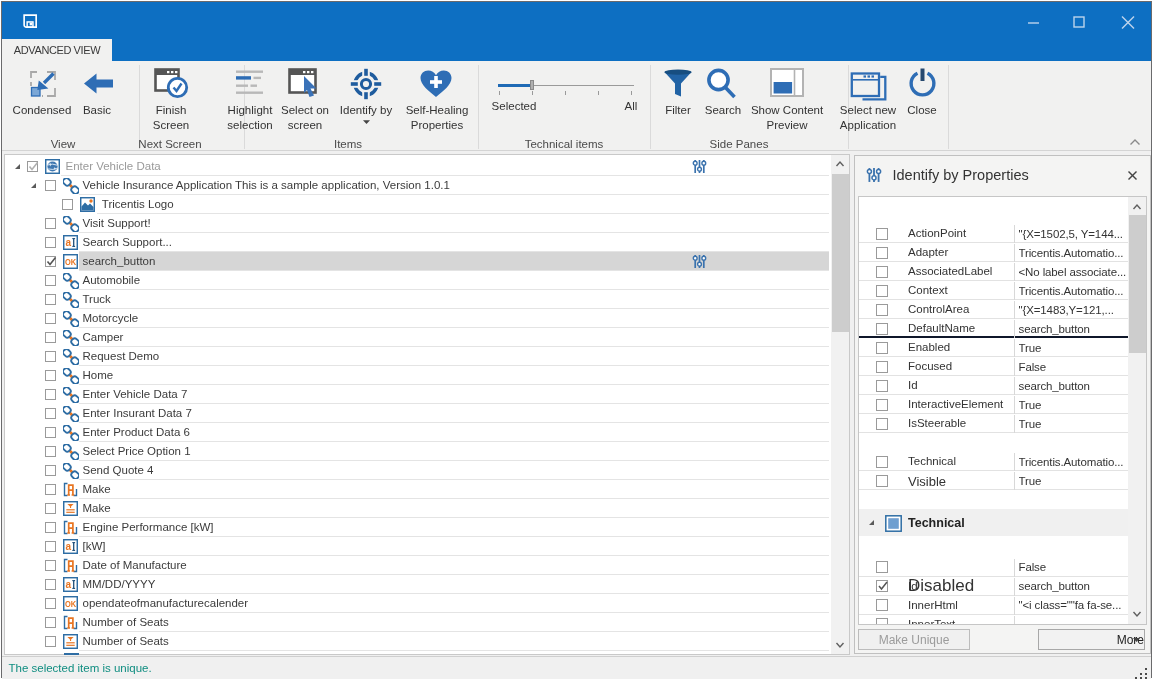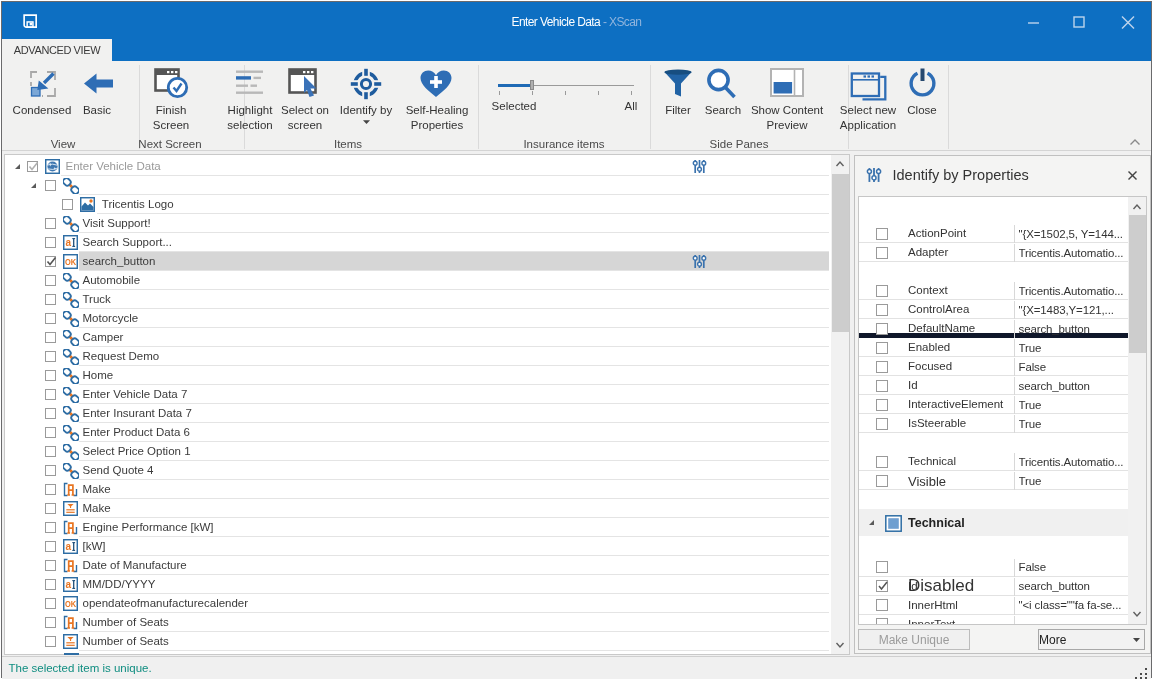--- a/index.html
+++ b/index.html
@@ -27,42 +27,41 @@
 #statusbar{position:absolute;left:0;top:654px;width:100%;height:22.5px;background:#f0f0f0;border-top:1px solid #cfcfcf}
 </style></head><body>
 <div id="win">
 
 <div id="titlebar">
 <svg class="abs" style="left:20px;top:11px" width="16.5" height="16.5" viewBox="0 0 17 17">
         <path d="M2.2 2.2 H14.6 V14.6 H4.4 C3.2 14.6 2.2 13.6 2.2 12.4 Z" fill="none" stroke="#fff" stroke-width="1.7"></path>
         <rect x="5.3" y="9.2" width="6" height="5.4" fill="none" stroke="#fff" stroke-width="1.5"></rect>
         <rect x="7.9" y="9.9" width="2.6" height="2.8" fill="#fff"></rect>
       </svg>
-<div class="abs" style="left:0;top:12.5px;width:100%;text-align:center;font-size:12px;letter-spacing:-0.6px;color:#fff">Enter Vehicle Data <span style="color:#8fb4dd">- XScan</span></div>
 <svg class="abs" style="left:1019px;top:8px" width="125" height="24" viewBox="0 0 125 24">
         <line x1="7" y1="13" x2="18" y2="13" stroke="#bdd4ec" stroke-width="1.4"></line>
         <rect x="53" y="7" width="10" height="10" fill="none" stroke="#bdd4ec" stroke-width="1.4"></rect>
         <line x1="101" y1="6.5" x2="113" y2="18.5" stroke="#bdd4ec" stroke-width="1.4"></line>
         <line x1="113" y1="6.5" x2="101" y2="18.5" stroke="#bdd4ec" stroke-width="1.4"></line>
       </svg>
 </div>
 <div id="tabrow">
       <div id="tab">ADVANCED VIEW</div>
     </div>
 <div id="ribbon">
 <div class="rsep" style="left:137px"></div>
 <div class="rsep" style="left:241.5px"></div>
 <div class="rsep" style="left:476px"></div>
 <div class="rsep" style="left:647.5px"></div>
 <div class="rsep" style="left:846px"></div>
 <div class="rsep" style="left:946px"></div>
 <div class="rlabel" style="left:61px">View</div>
 <div class="rlabel" style="left:168px">Next Screen</div>
 <div class="rlabel" style="left:346px">Items</div>
-<div class="rlabel" style="left:562px">Insurance items</div>
+<div class="rlabel" style="left:562px">Technical items</div>
 <div class="rlabel" style="left:737px">Side Panes</div>
 <svg class="chev" style="left:1126px;top:76px" width="14" height="10" viewBox="0 0 14 10">
         <path d="M2.5 7.5 L7 3 L11.5 7.5" fill="none" stroke="#8a8a8a" stroke-width="1.4"></path>
       </svg>
 <svg class="abs" style="left:26px;top:8px" width="30" height="30" viewBox="0 0 30 30">
 <path d="M3 9 V3 H9 M19 3 H27 V11 M27 19 V27 H19" fill="none" stroke="#a8a8a8" stroke-width="1.8"></path>
 <path d="M3 13 V27 H15" fill="none" stroke="#a8a8a8" stroke-width="1.8"></path>
 <rect x="2" y="17" width="12" height="12" fill="#f1f1f0"></rect>
 <rect x="3.5" y="18.5" width="8.5" height="8.5" fill="#7ba7d6" stroke="#2e6db5" stroke-width="1.3"></rect>
 <line x1="25.5" y1="4.5" x2="16" y2="14" stroke="#2e6db5" stroke-width="3.4"></line>
@@ -201,20 +200,21 @@
           <svg width="16" height="16" viewBox="0 0 16 16">
             <g transform="rotate(-45 8 8)">
               <line x1="8" y1="3.5" x2="8" y2="12.5" stroke="#e87522" stroke-width="2.7"></line>
               <g fill="#fff" stroke="#2e6da4" stroke-width="1.9">
                 <rect x="4.8" y="-1.6" width="6.4" height="7.5" rx="2.6"></rect>
                 <rect x="4.8" y="10.1" width="6.4" height="7.5" rx="2.6"></rect>
               </g>
             </g>
           </svg>
         </div>
+<div class="ttext" style="left:78px;top:21.0px;color:#3b3b3b">Vehicle Insurance Application This is a sample application, Version 1.0.1</div>
 <div class="tline" style="left:92.0px;top:58.5px;width:732.0px"></div>
 <div class="cb" style="left:57.5px;top:44.0px"></div>
 <div class="abs" style="left:75.5px;top:42.0px">
           <svg width="15" height="15" viewBox="0 0 15 15">
             <rect x="0.7" y="0.7" width="13.6" height="13.6" fill="#fff" stroke="#2e6da4" stroke-width="1.5"></rect>
             <circle cx="11" cy="4" r="1.7" fill="#e87522"></circle>
             <path d="M1.5 9.5 L5 5.5 L8 8.5 L10 6.5 L13.5 10 L13.5 13.5 L1.5 13.5 Z" fill="#2e6da4"></path>
           </svg>
         </div>
 <div class="ttext" style="left:97.3px;top:40.0px;color:#3b3b3b">Tricentis Logo</div>
@@ -565,33 +565,39 @@
 <div class="abs" style="left:49px;top:3px;font-size:11.5px;color:#333;white-space:nowrap">ActionPoint</div>
 <div class="abs" style="left:155px;top:1px;width:1px;height:18px;background:#d8d8d8"></div>
 <div class="abs" style="left:159.5px;top:3.5px;width:108px;font-size:11.5px;letter-spacing:-0.12px;color:#333;white-space:nowrap;overflow:hidden">"{X=1502,5, Y=144...</div>
 </div>
 <div class="abs" style="left:0;top:46.5px;width:269px;height:19px;border-bottom:1px solid #e2e2e2">
 <div class="cb" style="left:16.5px;top:3.5px;width:12px;height:12px"></div>
 <div class="abs" style="left:49px;top:3px;font-size:11.5px;color:#333;white-space:nowrap">Adapter</div>
 <div class="abs" style="left:155px;top:1px;width:1px;height:18px;background:#d8d8d8"></div>
 <div class="abs" style="left:159.5px;top:3.5px;width:108px;font-size:11.5px;letter-spacing:-0.12px;color:#333;white-space:nowrap;overflow:hidden">Tricentis.Automatio...</div>
 </div>
+<div class="abs" style="left:0;top:65.5px;width:269px;height:19px;border-bottom:1px solid #e2e2e2">
+<div class="cb" style="left:16.5px;top:3.5px;width:12px;height:12px"></div>
+<div class="abs" style="left:49px;top:3px;font-size:11.5px;color:#333;white-space:nowrap">AssociatedLabel</div>
+<div class="abs" style="left:155px;top:1px;width:1px;height:18px;background:#d8d8d8"></div>
+<div class="abs" style="left:159.5px;top:3.5px;width:108px;font-size:11.5px;letter-spacing:-0.12px;color:#333;white-space:nowrap;overflow:hidden">&lt;No label associate...</div>
+</div>
 <div class="abs" style="left:0;top:84.5px;width:269px;height:19px;border-bottom:1px solid #e2e2e2">
 <div class="cb" style="left:16.5px;top:3.5px;width:12px;height:12px"></div>
 <div class="abs" style="left:49px;top:3px;font-size:11.5px;color:#333;white-space:nowrap">Context</div>
 <div class="abs" style="left:155px;top:1px;width:1px;height:18px;background:#d8d8d8"></div>
 <div class="abs" style="left:159.5px;top:3.5px;width:108px;font-size:11.5px;letter-spacing:-0.12px;color:#333;white-space:nowrap;overflow:hidden">Tricentis.Automatio...</div>
 </div>
 <div class="abs" style="left:0;top:103.5px;width:269px;height:19px;border-bottom:1px solid #e2e2e2">
 <div class="cb" style="left:16.5px;top:3.5px;width:12px;height:12px"></div>
 <div class="abs" style="left:49px;top:3px;font-size:11.5px;color:#333;white-space:nowrap">ControlArea</div>
 <div class="abs" style="left:155px;top:1px;width:1px;height:18px;background:#d8d8d8"></div>
 <div class="abs" style="left:159.5px;top:3.5px;width:108px;font-size:11.5px;letter-spacing:-0.12px;color:#333;white-space:nowrap;overflow:hidden">"{X=1483,Y=121,...</div>
 </div>
-<div class="abs" style="left:0;top:122.5px;width:269px;height:19px;border-bottom:5px solid #0f172a">
+<div class="abs" style="left:0;top:122.5px;width:269px;height:19px;border-bottom:2px solid #0f172a">
 <div class="cb" style="left:16.5px;top:3.5px;width:12px;height:12px"></div>
 <div class="abs" style="left:49px;top:3px;font-size:11.5px;color:#333;white-space:nowrap">DefaultName</div>
 <div class="abs" style="left:155px;top:1px;width:1px;height:18px;background:#d8d8d8"></div>
 <div class="abs" style="left:159.5px;top:3.5px;width:108px;font-size:11.5px;letter-spacing:-0.12px;color:#333;white-space:nowrap;overflow:hidden">search_button</div>
 </div>
 <div class="abs" style="left:0;top:141.5px;width:269px;height:19px;border-bottom:1px solid #e2e2e2">
 <div class="cb" style="left:16.5px;top:3.5px;width:12px;height:12px"></div>
 <div class="abs" style="left:49px;top:3px;font-size:11.5px;color:#333;white-space:nowrap">Enabled</div>
 <div class="abs" style="left:155px;top:1px;width:1px;height:18px;background:#d8d8d8"></div>
 <div class="abs" style="left:159.5px;top:3.5px;width:108px;font-size:11.5px;letter-spacing:-0.12px;color:#333;white-space:nowrap;overflow:hidden">True</div>
@@ -671,21 +677,21 @@
 <svg class="abs" style="left:4px;top:6px" width="10" height="8" viewBox="0 0 10 8">
               <path d="M1.5 6 L5 2 L8.5 6" fill="none" stroke="#606060" stroke-width="1.4"></path>
             </svg>
 <svg class="abs" style="left:4px;top:413px" width="10" height="8" viewBox="0 0 10 8">
               <path d="M1.5 2 L5 6 L8.5 2" fill="none" stroke="#606060" stroke-width="1.4"></path>
             </svg>
 <div class="sthumb" style="left:0.5px;top:18px;width:17px;height:138px"></div>
 </div>
 </div>
 <div class="abs" style="left:3.5px;top:473px;width:112px;height:21px;background:#f0f0f0;border:1px solid #bcbcbc;color:#9b9b9b;font-size:12px;text-align:center;line-height:20px">Make Unique</div>
-<div class="abs" style="left:183.5px;top:473px;width:107px;height:21px;background:#f2f2f2;border:1px solid #a8a8a8;color:#222;font-size:12px;text-align:left;line-height:20px">More<svg class="abs" style="left:93px;top:7px" width="9" height="6" viewBox="0 0 9 6">
+<div class="abs" style="left:183.5px;top:473px;width:107px;height:21px;background:#f2f2f2;border:1px solid #a8a8a8;color:#222;font-size:12px;text-align:right;line-height:20px">More<svg class="abs" style="left:93px;top:7px" width="9" height="6" viewBox="0 0 9 6">
             <path d="M1 1 L8 1 L4.5 5 Z" fill="#444"></path>
           </svg></div>
 </div>
 </div>
 <div id="statusbar">
 <div class="abs" style="left:6.5px;top:4.5px;font-size:11.5px;color:#0f8d80">The selected item is unique.</div>
 <div class="abs" style="left:1143px;top:11px;width:2.2px;height:2.2px;background:#4a4a4a"></div>
 <div class="abs" style="left:1138px;top:15.5px;width:2.2px;height:2.2px;background:#4a4a4a"></div>
 <div class="abs" style="left:1143px;top:15.5px;width:2.2px;height:2.2px;background:#4a4a4a"></div>
 <div class="abs" style="left:1133px;top:20px;width:2.2px;height:2.2px;background:#4a4a4a"></div>

